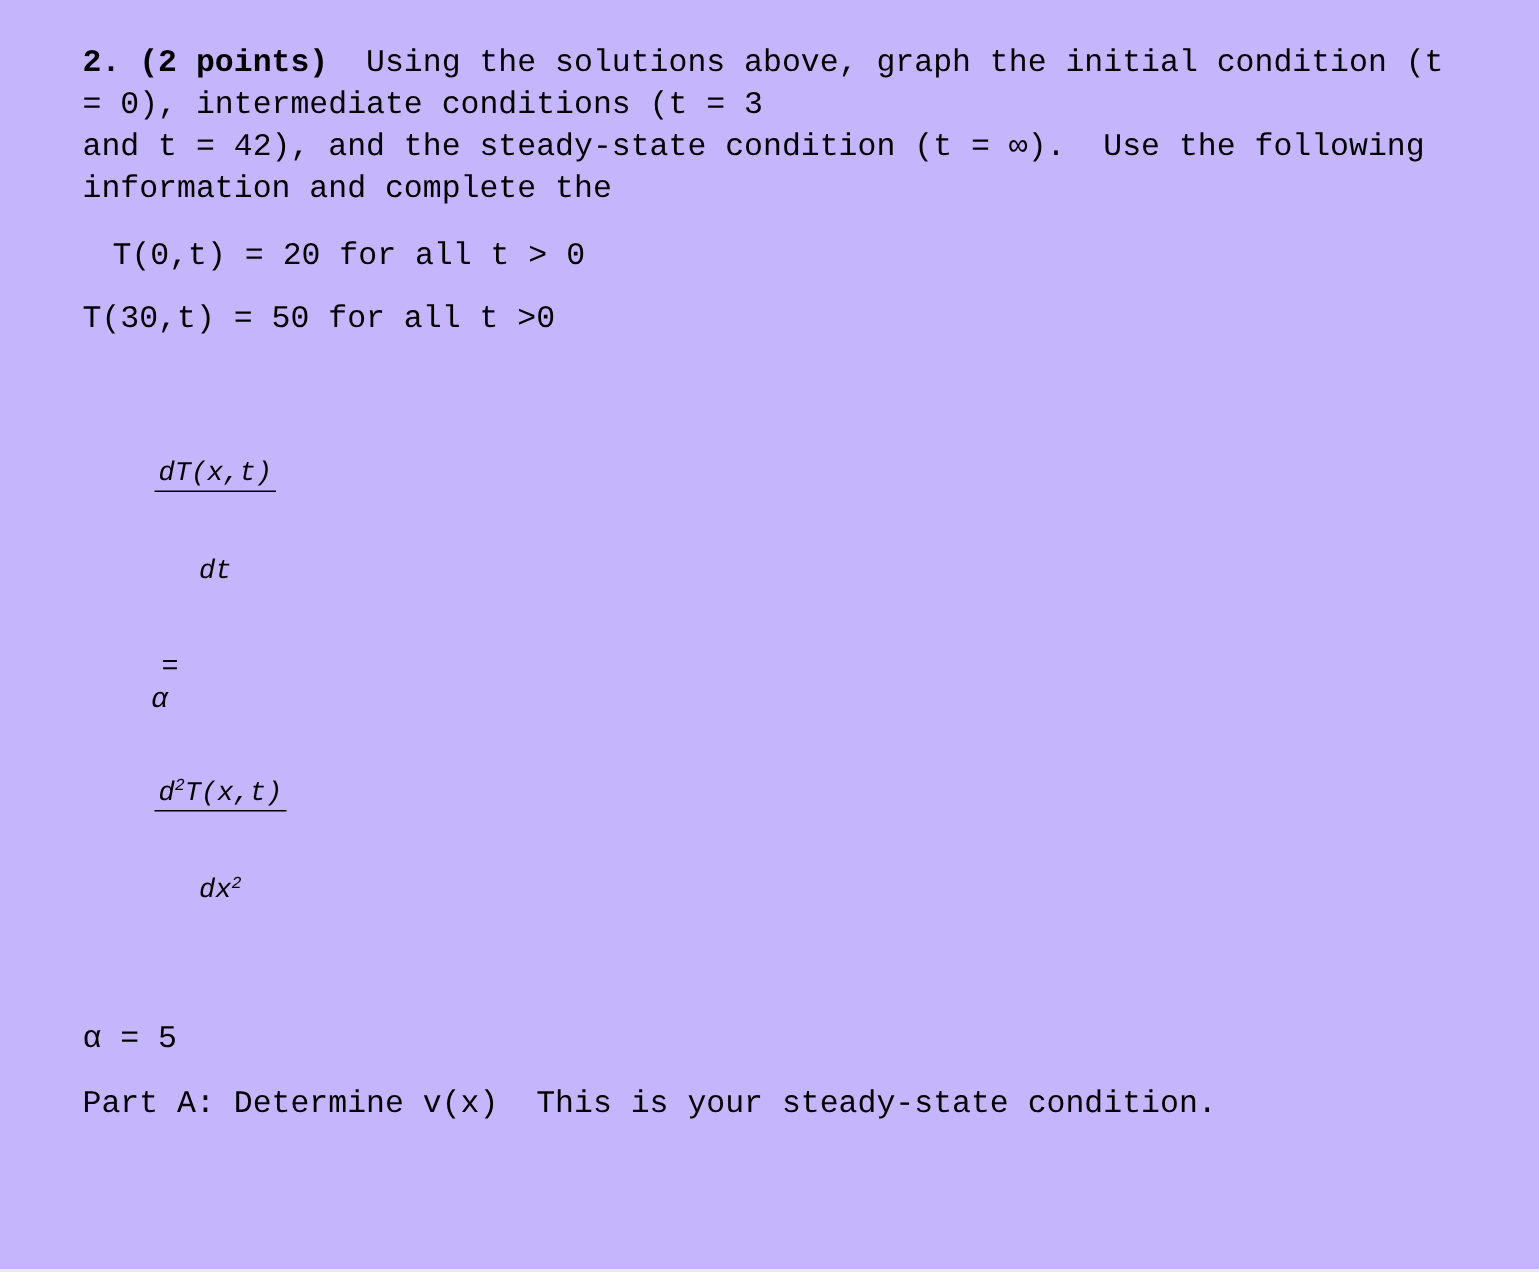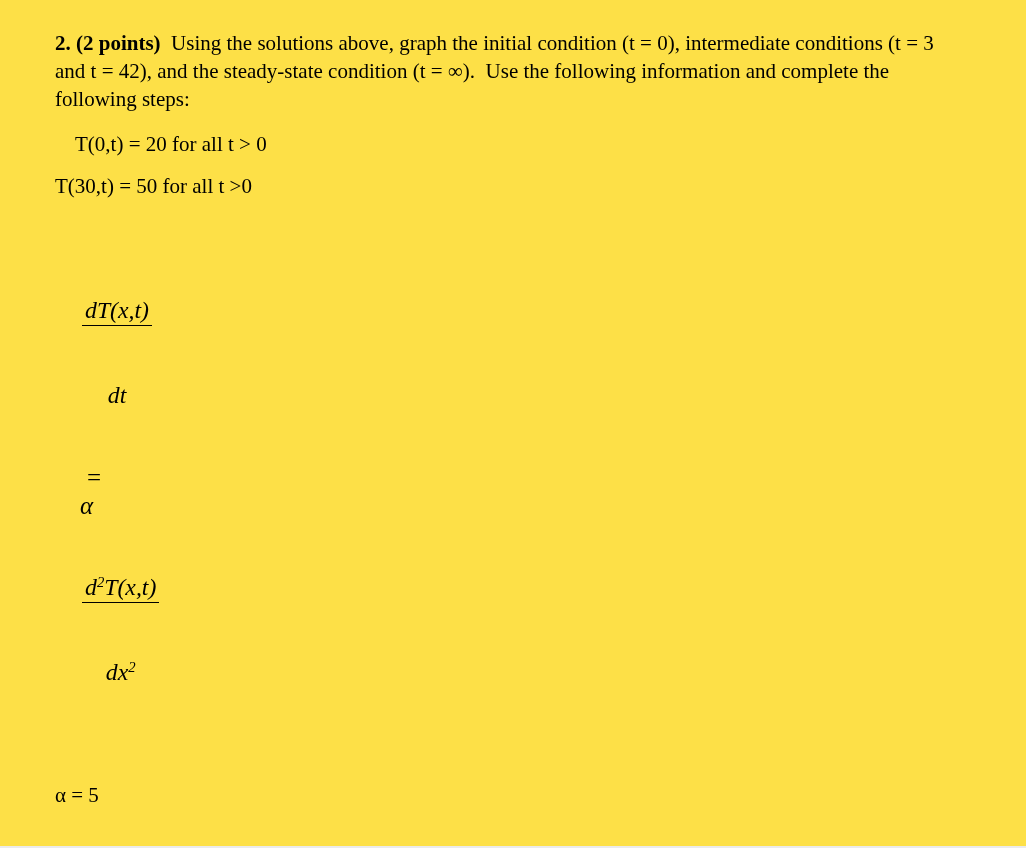--- a/index.html
+++ b/index.html
@@ -2,68 +2,68 @@
 <html><head>
 <meta charset="utf-8">
 <style>
   html, body { margin: 0; padding: 0; background: #ffffff; }
   .page {
     position: relative;
     width: 1026px;
     height: 848px;
     box-sizing: border-box;
     padding: 29px 40px 0 55px;
-    background: #fde047;
+    background: #c4b5fd;
     color: #000000;
-    font-family: Liberation Serif, serif;
+    font-family: Liberation Mono, monospace;
     font-size: 21px;
     overflow: hidden;
     border-bottom: 2px solid #ebebeb;
   }
   .line { line-height: 28px; white-space: pre-wrap; }
   .bold { font-weight: bold; }
   .gap-lg { margin-top: 17px; margin-left: 20px; }
   .gap { margin-top: 14px; }
   .part { margin-top: 15px; }
   .tight { margin-top: 12px; }
 
   
   .mathit { font-style: italic; }
-  .eq-left   { margin-top: 14px; font-size: 25px; white-space: pre-wrap; }
+  .eq-left   { margin-top: 14px; font-size: 19px; white-space: pre-wrap; }
 
   .frac { display: inline-block; vertical-align: middle; text-align: center; line-height: 1.15; font-size: 0.95em; margin: 0 2px; }
   .frac .num { display: block; border-bottom: 1.5px solid #000; padding: 0 3px 1px 3px; }
   .frac .den { display: block; padding-top: 1px; }
 
   .sup { font-size: 0.62em; vertical-align: 0.55em; line-height: 0; }
   .op  { margin: 0 7px; }
 </style>
 </head>
 <body>
 
 <div class="page">
 
   <div>
     <div class="line"><span class="bold">2. (2 points)</span><span>  Using the solutions above, graph the initial condition (t = 0), intermediate conditions (t = 3</span></div>
     <div class="line">and t = 42), and the steady-state condition (t = ∞).  Use the following information and complete the</div>
-    <div class="line">following steps:</div>
   </div>
 
   <div class="line gap-lg">T(0,t) = 20 for all t &gt; 0</div>
   <div class="line gap">T(30,t) = 50 for all t &gt;0</div>
 
   <div class="eq-left">
     <span class="frac mathit">
       <span class="num">dT(x,t)</span>
       <span class="den">dt</span>
     </span>
     <span class="op">=</span>
     <span class="mathit">α</span>
     <span class="frac mathit">
       <span class="num"><span>d</span><span class="sup">2</span><span>T(x,t)</span></span>
       <span class="den"><span>dx</span><span class="sup">2</span></span>
     </span>
   </div>
 
   <div class="line tight">α = 5</div>
 
+  <div class="line part">Part A: Determine v(x)  This is your steady-state condition.</div>
 
 </div>
 
 </body></html>

